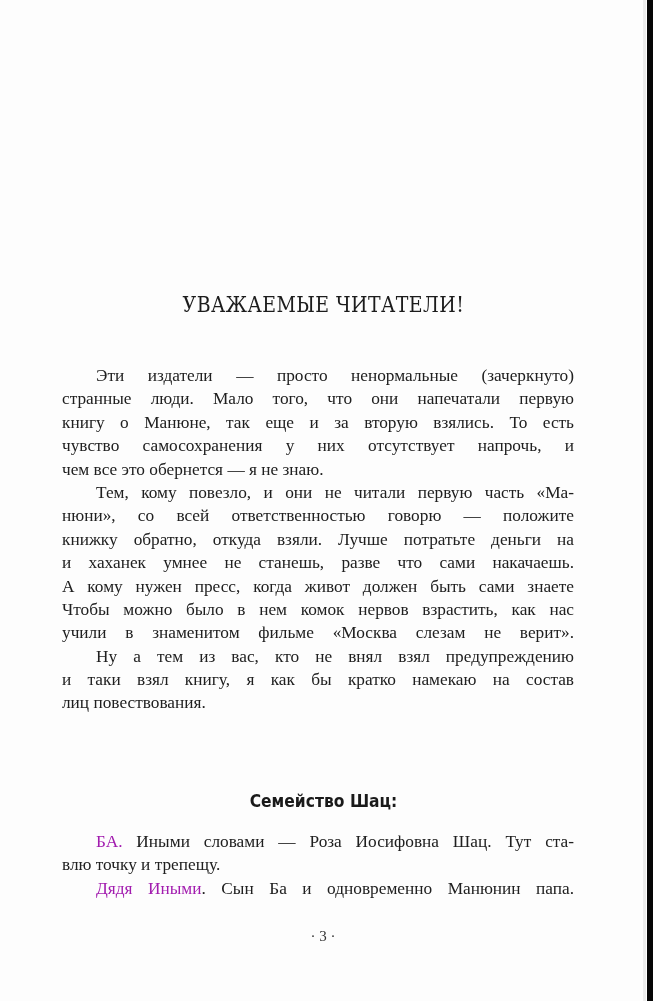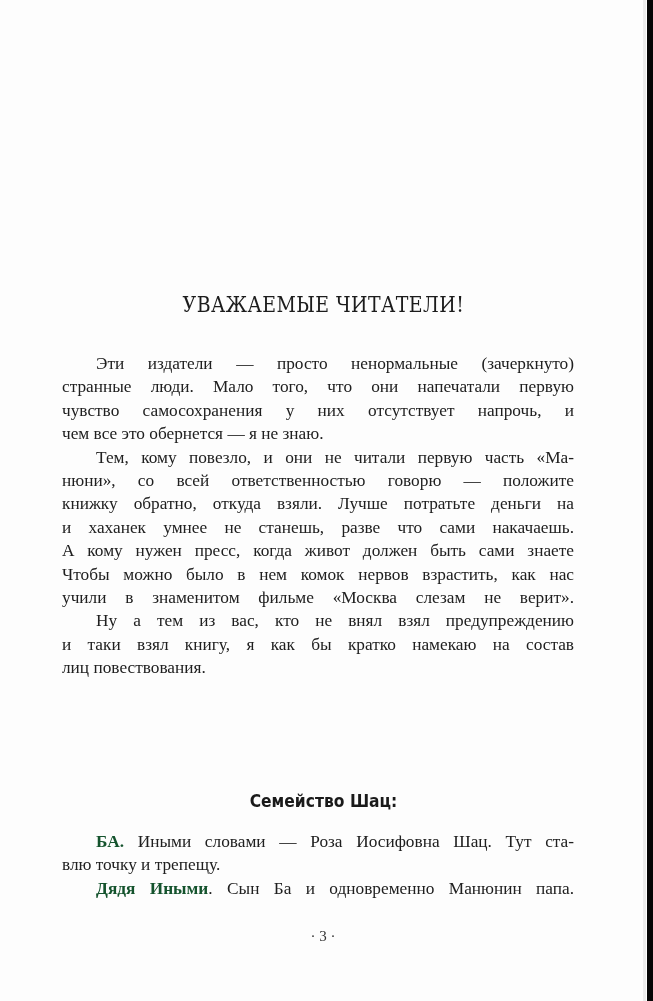--- a/index.html
+++ b/index.html
@@ -54,21 +54,21 @@
     white-space: nowrap;
   }
   .text-block {
     position: absolute;
     left: 62px;
     width: 512px;
     font-size: 17.3px;
     line-height: 23.4px;
     color: #202020;
   }
-  .intro { top: 352px; font-family: Liberation Serif, serif; }
+  .intro { top: 364px; font-family: Liberation Serif, serif; }
   .line {
     display: block;
     white-space: nowrap;
     text-align: justify;
     text-align-last: justify;
     height: 23.4px;
     overflow: visible;
   }
   .line.first { padding-left: 34px; }
   .line.last { text-align-last: left; }
@@ -80,22 +80,22 @@
     text-align: center;
     font-family: "DejaVu Sans", "Liberation Sans", sans-serif;
     font-weight: bold;
     font-size: 18.5px;
     color: #1a1a1a;
     transform: scaleX(0.84);
     transform-origin: 326px 0;
   }
   .cast { top: 830px; }
   .bold-name {
-    font-weight: bold;
-    color: #14532d;
+    font-weight: normal;
+    color: #a21caf;
   }
   .folio {
     position: absolute;
     left: 0;
     width: 646px;
     top: 928px;
     text-align: center;
     font-size: 15px;
     color: #333;
   }
@@ -103,20 +103,21 @@
 </head>
 <body>
 
 <div class="page">
 
   <div class="title">УВАЖАЕМЫЕ ЧИТАТЕЛИ!</div>
 
   <div class="text-block intro">
     <span class="line first">Эти издатели — просто ненормальные (зачеркнуто)</span>
     <span class="line">странные люди. Мало того, что они напечатали первую</span>
+    <span class="line">книгу о Манюне, так еще и за вторую взялись. То есть</span>
     <span class="line">чувство самосохранения у них отсутствует напрочь, и</span>
     <span class="line last">чем все это обернется — я не знаю.</span>
     <span class="line first">Тем, кому повезло, и они не читали первую часть «Ма-</span>
     <span class="line">нюни», со всей ответственностью говорю — положите</span>
     <span class="line">книжку обратно, откуда взяли. Лучше потратьте деньги на</span>
     <span class="line">и хаханек умнее не станешь, разве что сами накачаешь.</span>
     <span class="line">А кому нужен пресс, когда живот должен быть сами знаете</span>
     <span class="line">Чтобы можно было в нем комок нервов взрастить, как нас</span>
     <span class="line">учили в знаменитом фильме «Москва слезам не верит».</span>
     <span class="line first">Ну а тем из вас, кто не внял взял предупреждению</span>

